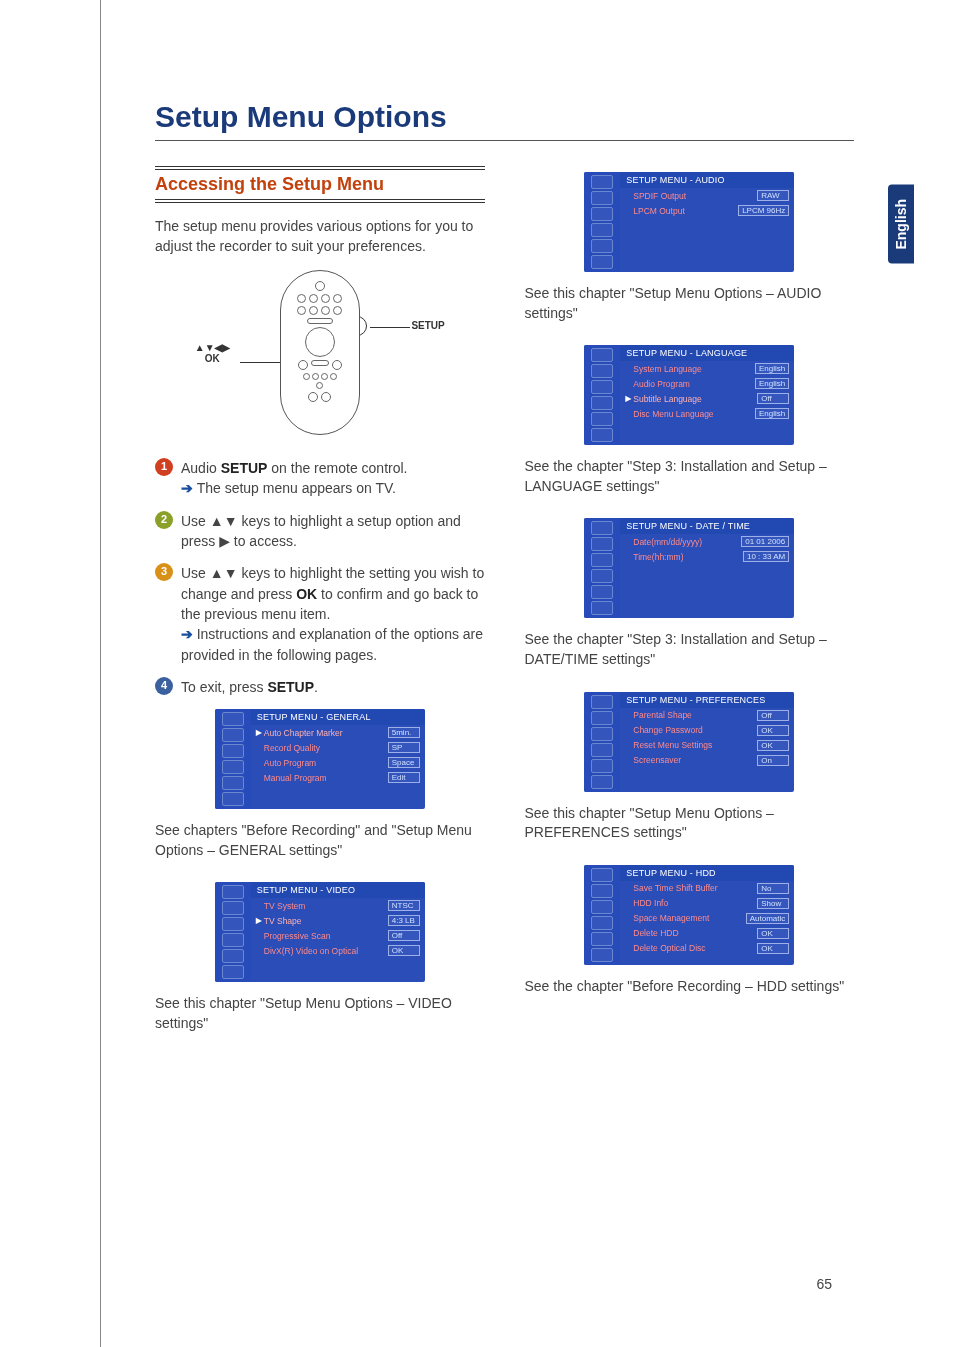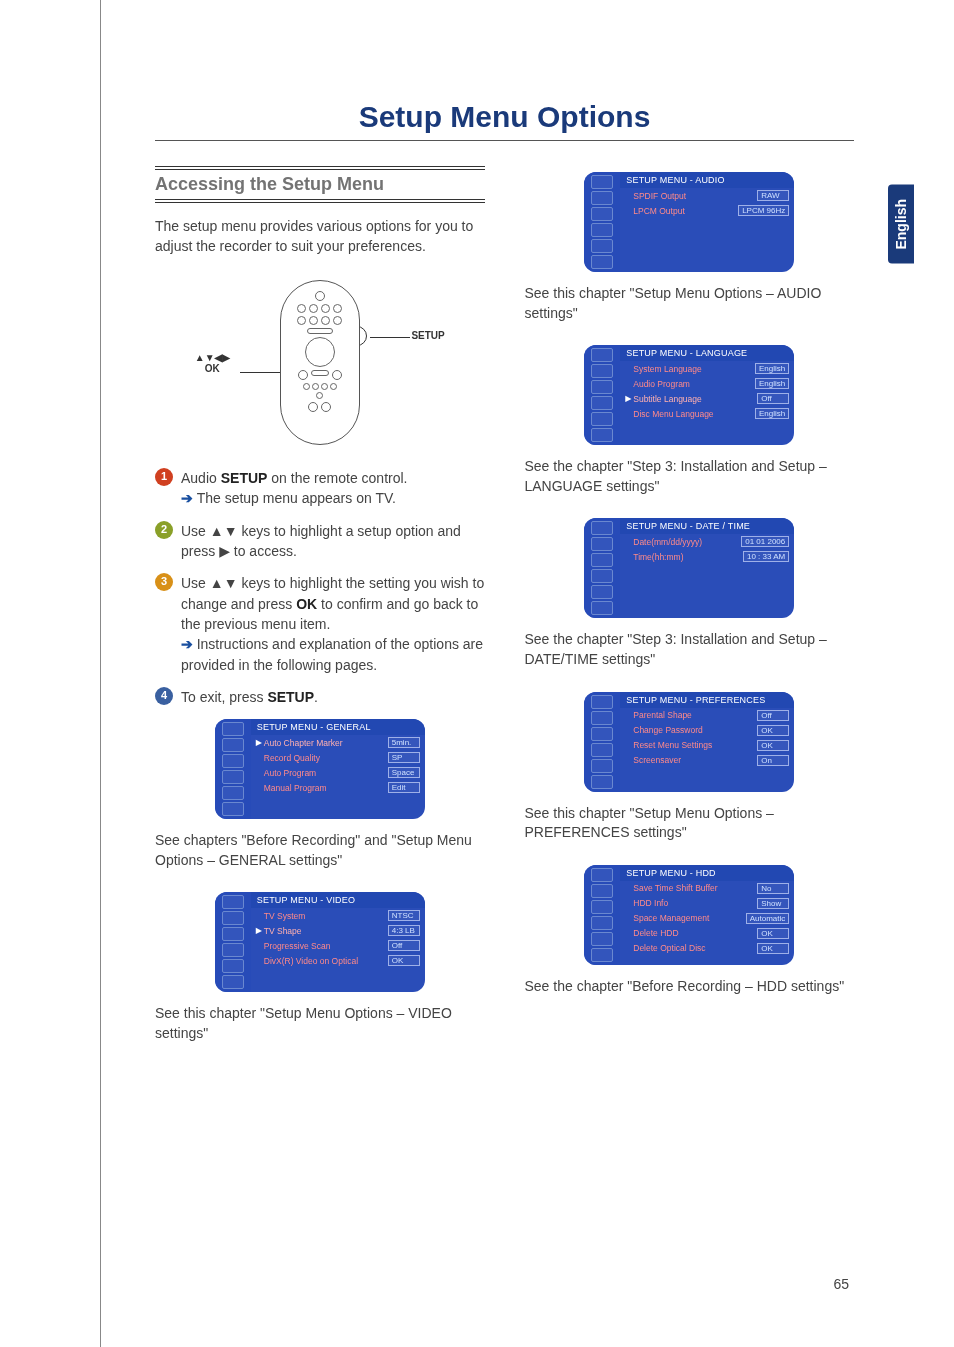--- a/index.html
+++ b/index.html
@@ -1,23 +1,23 @@
 <!DOCTYPE html>
 <html><head>
 <meta charset="utf-8">
 <style>
   * { margin: 0; padding: 0; box-sizing: border-box; }
   body { font-family: Arial, Helvetica, sans-serif; background: #fff; width: 954px; height: 1347px; position: relative; color: #333; }
   .page { padding: 100px 100px 40px 155px; position: relative; }
-  .page-title { font-size: 30px; font-weight: bold; color: #1a3a7a; text-align: center; margin-bottom: 6px; }
+  .page-title { font-size: 30px; font-weight: bold; color: #1a3a7a; text-align: left; margin-bottom: 6px; }
   .title-rule { border: none; border-top: 1px solid #555; margin-bottom: 25px; }
   .columns { display: flex; gap: 40px; }
   .col { width: 50%; }
-  .section-head { font-size: 18px; font-weight: bold; color: #737373; border-top: 4px double #333; border-bottom: 4px double #333; padding: 4px 0; margin-bottom: 14px; }
-  p.body { font-size: 14px; line-height: 1.4; margin-bottom: 24px; color: #444; }
+  .section-head { font-size: 18px; font-weight: bold; color: #c2410c; border-top: 4px double #333; border-bottom: 4px double #333; padding: 4px 0; margin-bottom: 14px; }
+  p.body { font-size: 14px; line-height: 1.4; margin-bottom: 14px; color: #444; }
   .remote-diagram { position: relative; width: 250px; height: 170px; margin: 8px auto 18px; }
   .remote { width: 80px; height: 165px; border: 1px solid #555; border-radius: 40px/40px; margin: 0 auto; background: #fff; position: relative; }
   .remote::before, .remote::after { content: ""; position: absolute; }
   .remote-inner { padding: 10px 8px; display: flex; flex-direction: column; align-items: center; gap: 3px; }
   .rc-dot { width: 10px; height: 10px; border: 1px solid #666; border-radius: 50%; }
   .rc-row { display: flex; gap: 3px; }
   .rc-3 .rc-dot { width: 9px; height: 9px; }
   .rc-bar { width: 26px; height: 6px; border: 1px solid #666; border-radius: 3px; }
   .rc-big { width: 30px; height: 30px; border: 1px solid #666; border-radius: 50%; }
   .rc-row5 { display: flex; gap: 2px; flex-wrap: wrap; width: 42px; justify-content: center; }
@@ -32,33 +32,33 @@
   .circ-right { right: 78px; top: 46px; width: 20px; }
   .step { display: flex; align-items: flex-start; gap: 8px; margin-bottom: 12px; font-size: 14px; line-height: 1.45; color: #444; }
   .bullet { flex: 0 0 18px; width: 18px; height: 18px; border-radius: 50%; display: flex; align-items: center; justify-content: center; color: #fff; font-weight: bold; font-size: 11px; }
   .b1 { background: #d04020; }
   .b2 { background: #8aa028; }
   .b3 { background: #d89018; }
   .b4 { background: #3a60a0; }
   .arrow { color: #1a50a0; font-weight: bold; }
   b { font-weight: bold; color: #222; }
   .sym { font-family: Arial; }
-  .menu-box { width: 210px; margin: 6px auto 12px; background: #2a4db8; border-radius: 12px; overflow: hidden; font-size: 9px; color: #fff; display: flex; position: relative; }
+  .menu-box { width: 210px; margin: 6px auto 12px; background: #2a4db8; border-radius: 2px; overflow: hidden; font-size: 9px; color: #fff; display: flex; position: relative; }
   .menu-side { width: 36px; background: linear-gradient(#274bb8,#274bb8); display: flex; flex-direction: column; align-items: center; padding: 3px 0; gap: 2px; }
   .side-ic { width: 22px; height: 14px; border: 1px solid #6a88d0; border-radius: 2px; background: rgba(255,255,255,0.06); position: relative; }
   .menu-main { flex: 1; }
   .menu-title { background: #2248b2; padding: 3px 6px; font-size: 9px; letter-spacing: 0.2px; font-weight: normal; color: #fff; }
   .menu-row { display: flex; align-items: center; padding: 2px 5px; }
   .menu-sel .mr-label { color: #ffb0b0; }
   .mr-ptr { color: #fff; font-size: 8px; width: 8px; }
   .mr-label { flex: 1; color: #ff8a8a; font-size: 8.5px; }
   .mr-box { border: 1px solid #9eb0e8; padding: 0 3px; font-size: 8px; color: #cfe0ff; background: rgba(80,110,200,0.3); min-width: 32px; text-align: left; }
   .caption { font-size: 14px; line-height: 1.4; color: #444; margin-bottom: 22px; }
   .lang-tab { position: absolute; right: 40px; top: 185px; background: #1a3a7a; color: #fff; writing-mode: vertical-rl; transform: rotate(180deg); font-weight: bold; font-size: 14px; padding: 14px 5px; border-radius: 0 4px 4px 0; }
-  .page-num { position: absolute; right: 105px; bottom: 55px; font-size: 14px; color: #444; }
+  .page-num { position: absolute; right: 122px; bottom: 55px; font-size: 14px; color: #444; }
   .left-margin { position: absolute; left: 100px; top: 0; bottom: 0; border-left: 1px solid #888; }
 </style>
 </head>
 <body>
 
 <div class="left-margin"></div>
 
 <div class="page">
   <div class="page-title">Setup Menu Options</div>
   <hr class="title-rule">

